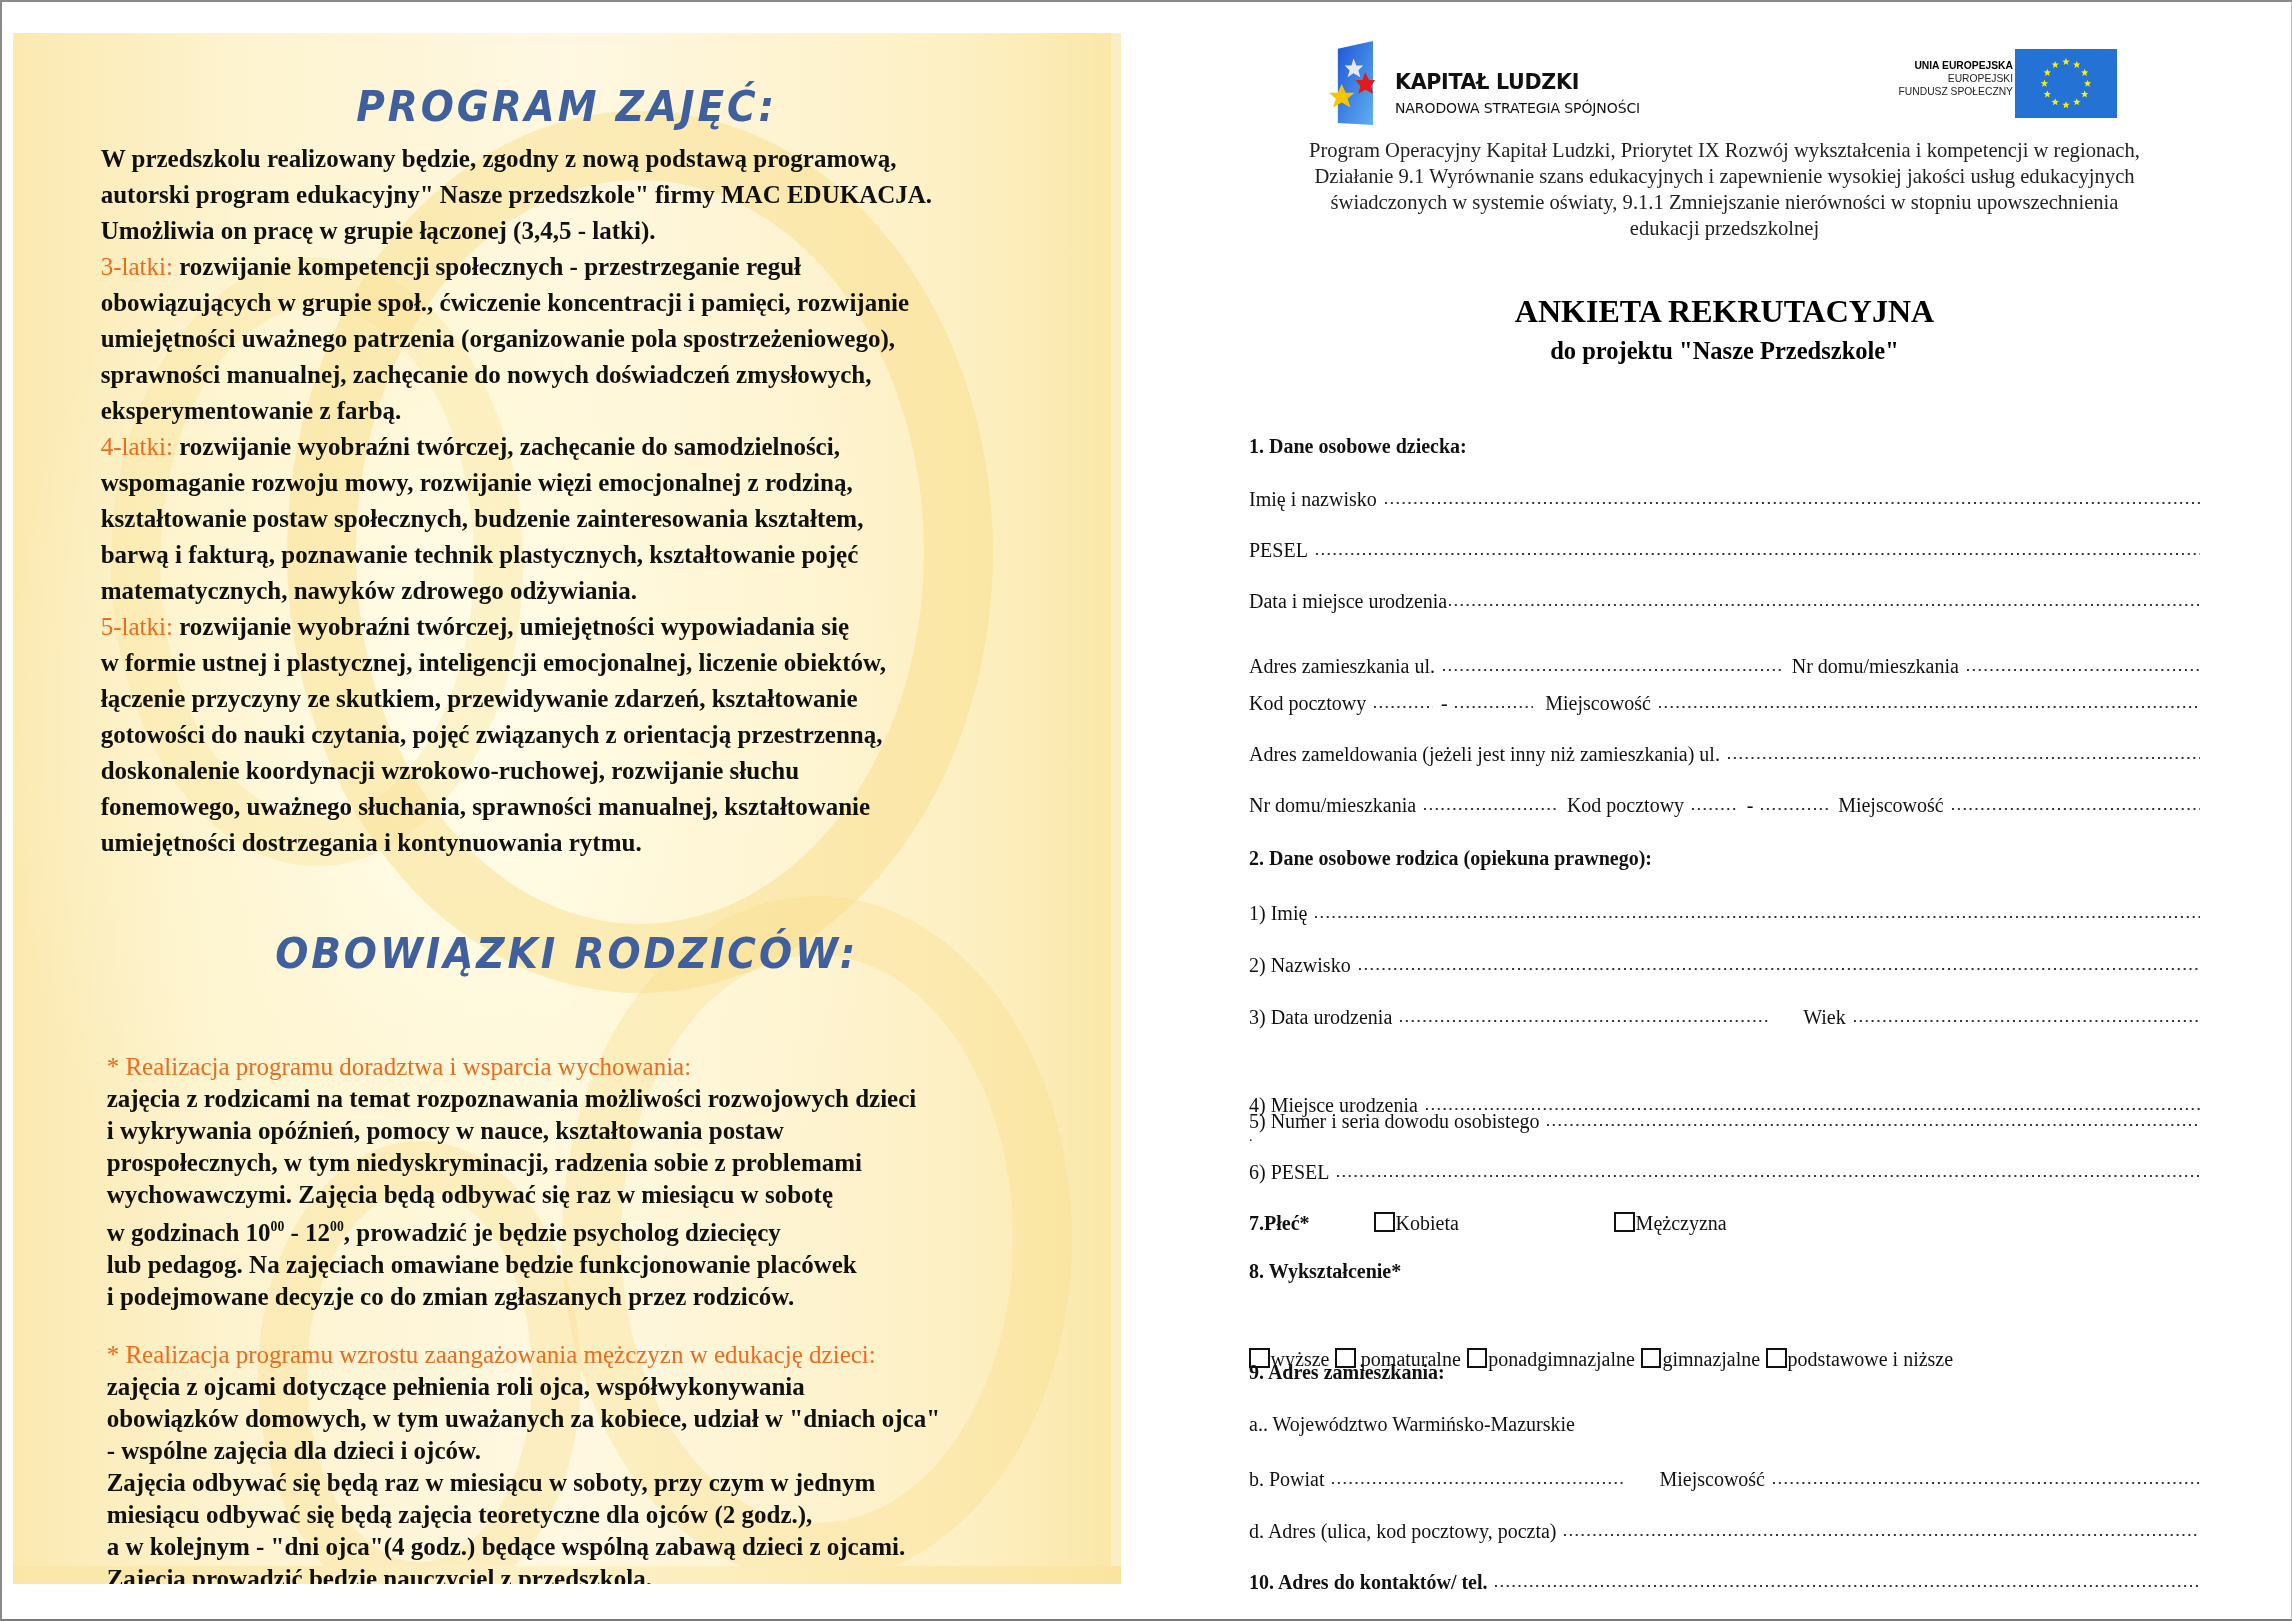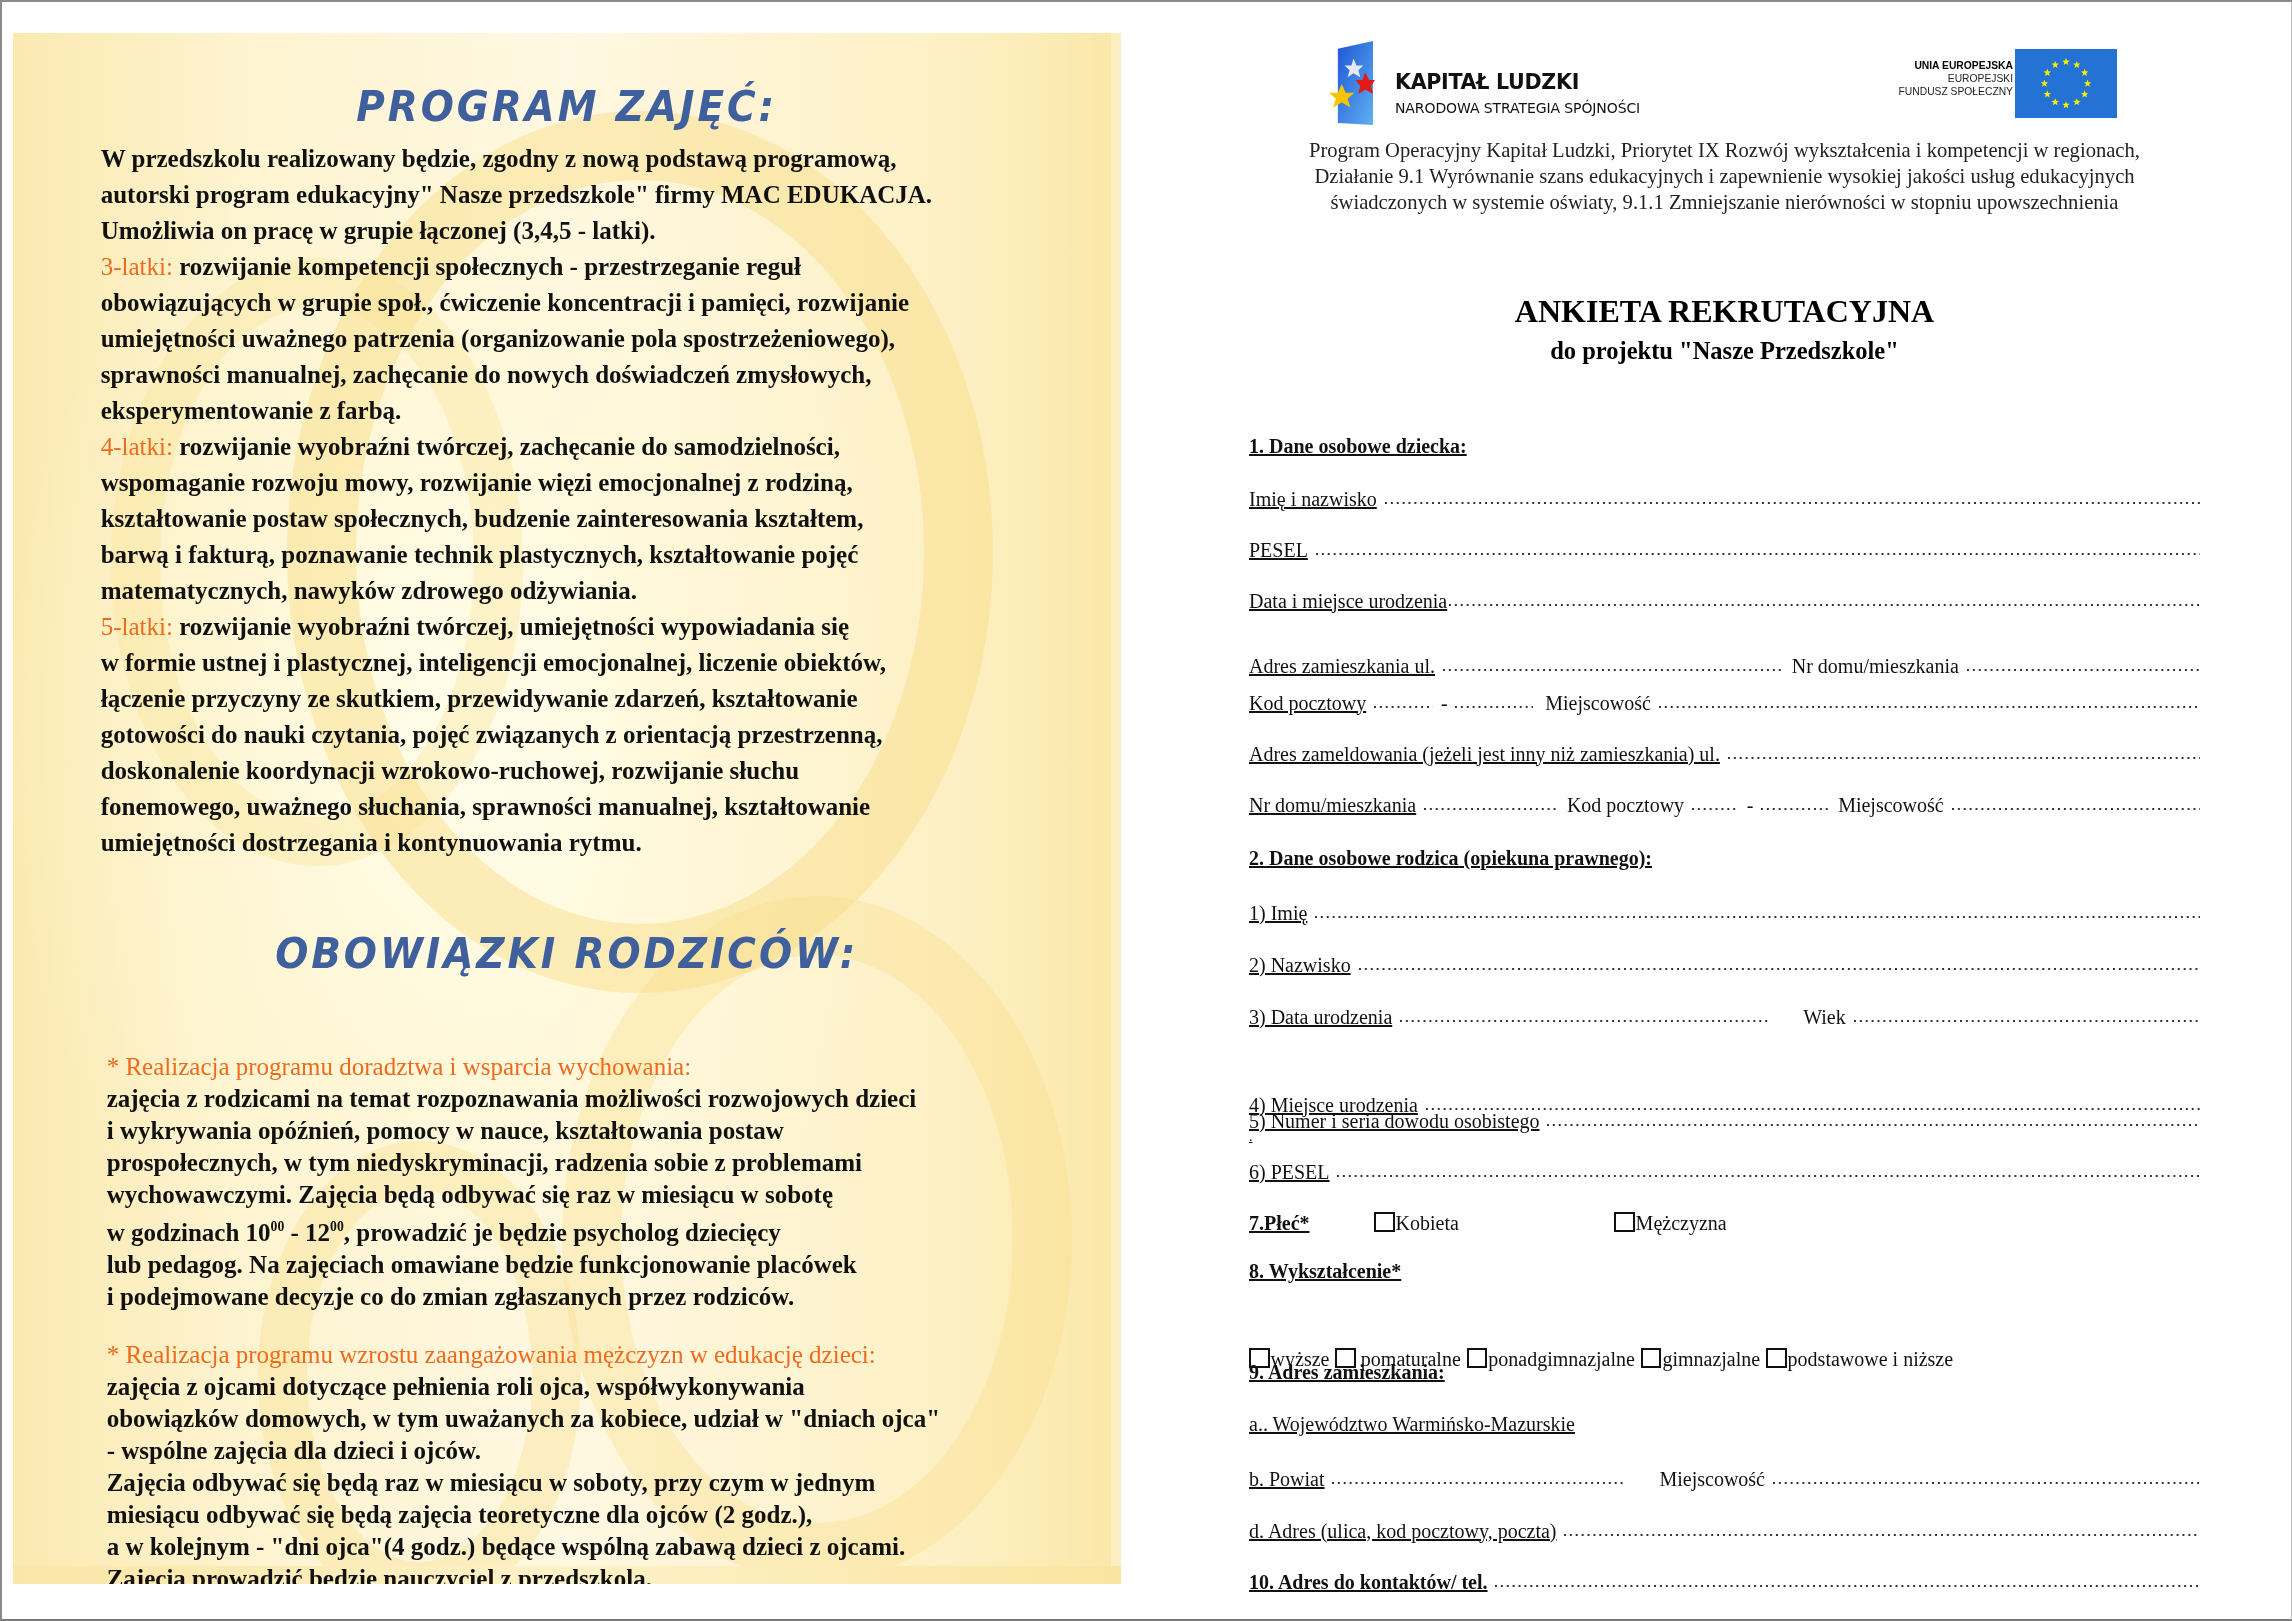--- a/index.html
+++ b/index.html
@@ -51,21 +51,21 @@
 
   .program-desc { position: absolute; left: 0; top: 104px; width: 1019px; text-align: center; font-family: "Liberation Serif", serif; font-size: 20.6px; line-height: 26px; color: #222; }
   .program-desc .line { display: block; white-space: nowrap; }
 
   .form-title { position: absolute; left: 0; width: 1019px; text-align: center; font-family: "Liberation Serif", serif; font-weight: bold; }
   .ft-main { top: 260px; font-size: 32px; }
   .ft-sub { top: 304px; font-size: 24.5px; }
 
   .form { position: absolute; left: 34px; top: 363px; width: 951px; font-family: "Liberation Serif", serif; font-size: 20px; color: #111; }
   .frow { position: absolute; left: 0; width: 951px; display: flex; align-items: baseline; white-space: nowrap; }
-  .frow .lbl { flex: 0 0 auto; text-decoration: underline; }
+  .frow .lbl { flex: 0 0 auto; }
   .frow .dots { flex: 1 1 auto; overflow: hidden; margin-left: 5.9px; height: 21.6px; position: relative; top: 2.9px; background-image: radial-gradient(circle, #333 0.9px, transparent 1.1px); background-size: 5.9px 3.9px; background-repeat: repeat-x; background-position: 0 13.7px; }
   .frow .dots.fixed { flex: 0 0 auto; }
   .frow .sp { flex: 0 0 auto; margin-left: 7.8px; }
   .bold { font-weight: bold; }
   .cb { display: inline-block; width: 20.6px; height: 20.6px; border: 2.9px solid #111; position: relative; top: 2.9px; margin-right: 1px; background: #fff; }
   .cb-row .opt { display: inline-flex; align-items: baseline; margin-right: 5.9px; }
 </style>
 </head>
 <body>
 
@@ -170,20 +170,21 @@
         <polygon points="30.00,31.00 31.00,33.62 33.80,33.76 31.62,35.53 32.35,38.24 30.00,36.70 27.65,38.24 28.38,35.53 26.20,33.76 29.00,33.62" fill="#ffee00"></polygon>
         <polygon points="32.95,20.00 33.95,22.62 36.75,22.76 34.56,24.53 35.30,27.24 32.95,25.70 30.60,27.24 31.33,24.53 29.14,22.76 31.95,22.62" fill="#ffee00"></polygon>
         <polygon points="41.00,11.95 42.00,14.57 44.80,14.71 42.62,16.47 43.35,19.18 41.00,17.65 38.65,19.18 39.38,16.47 37.20,14.71 40.00,14.57" fill="#ffee00"></polygon>
       </svg>
   </div>
 
   <div class="program-desc">
     <span class="line">Program Operacyjny Kapitał Ludzki, Priorytet IX Rozwój wykształcenia i kompetencji w regionach,</span>
     <span class="line">Działanie 9.1 Wyrównanie szans edukacyjnych i zapewnienie wysokiej jakości usług edukacyjnych</span>
     <span class="line">świadczonych w systemie oświaty, 9.1.1 Zmniejszanie nierówności w stopniu upowszechnienia</span>
+    <span class="line">edukacji przedszkolnej</span>
   </div>
 
   <div class="form-title ft-main">ANKIETA REKRUTACYJNA</div>
   <div class="form-title ft-sub">do projektu "Nasze Przedszkole"</div>
 
   <div class="form">
 
     <div class="frow bold" style="top:39px;">
         <span class="lbl">1.  Dane osobowe dziecka:</span>
       </div>

